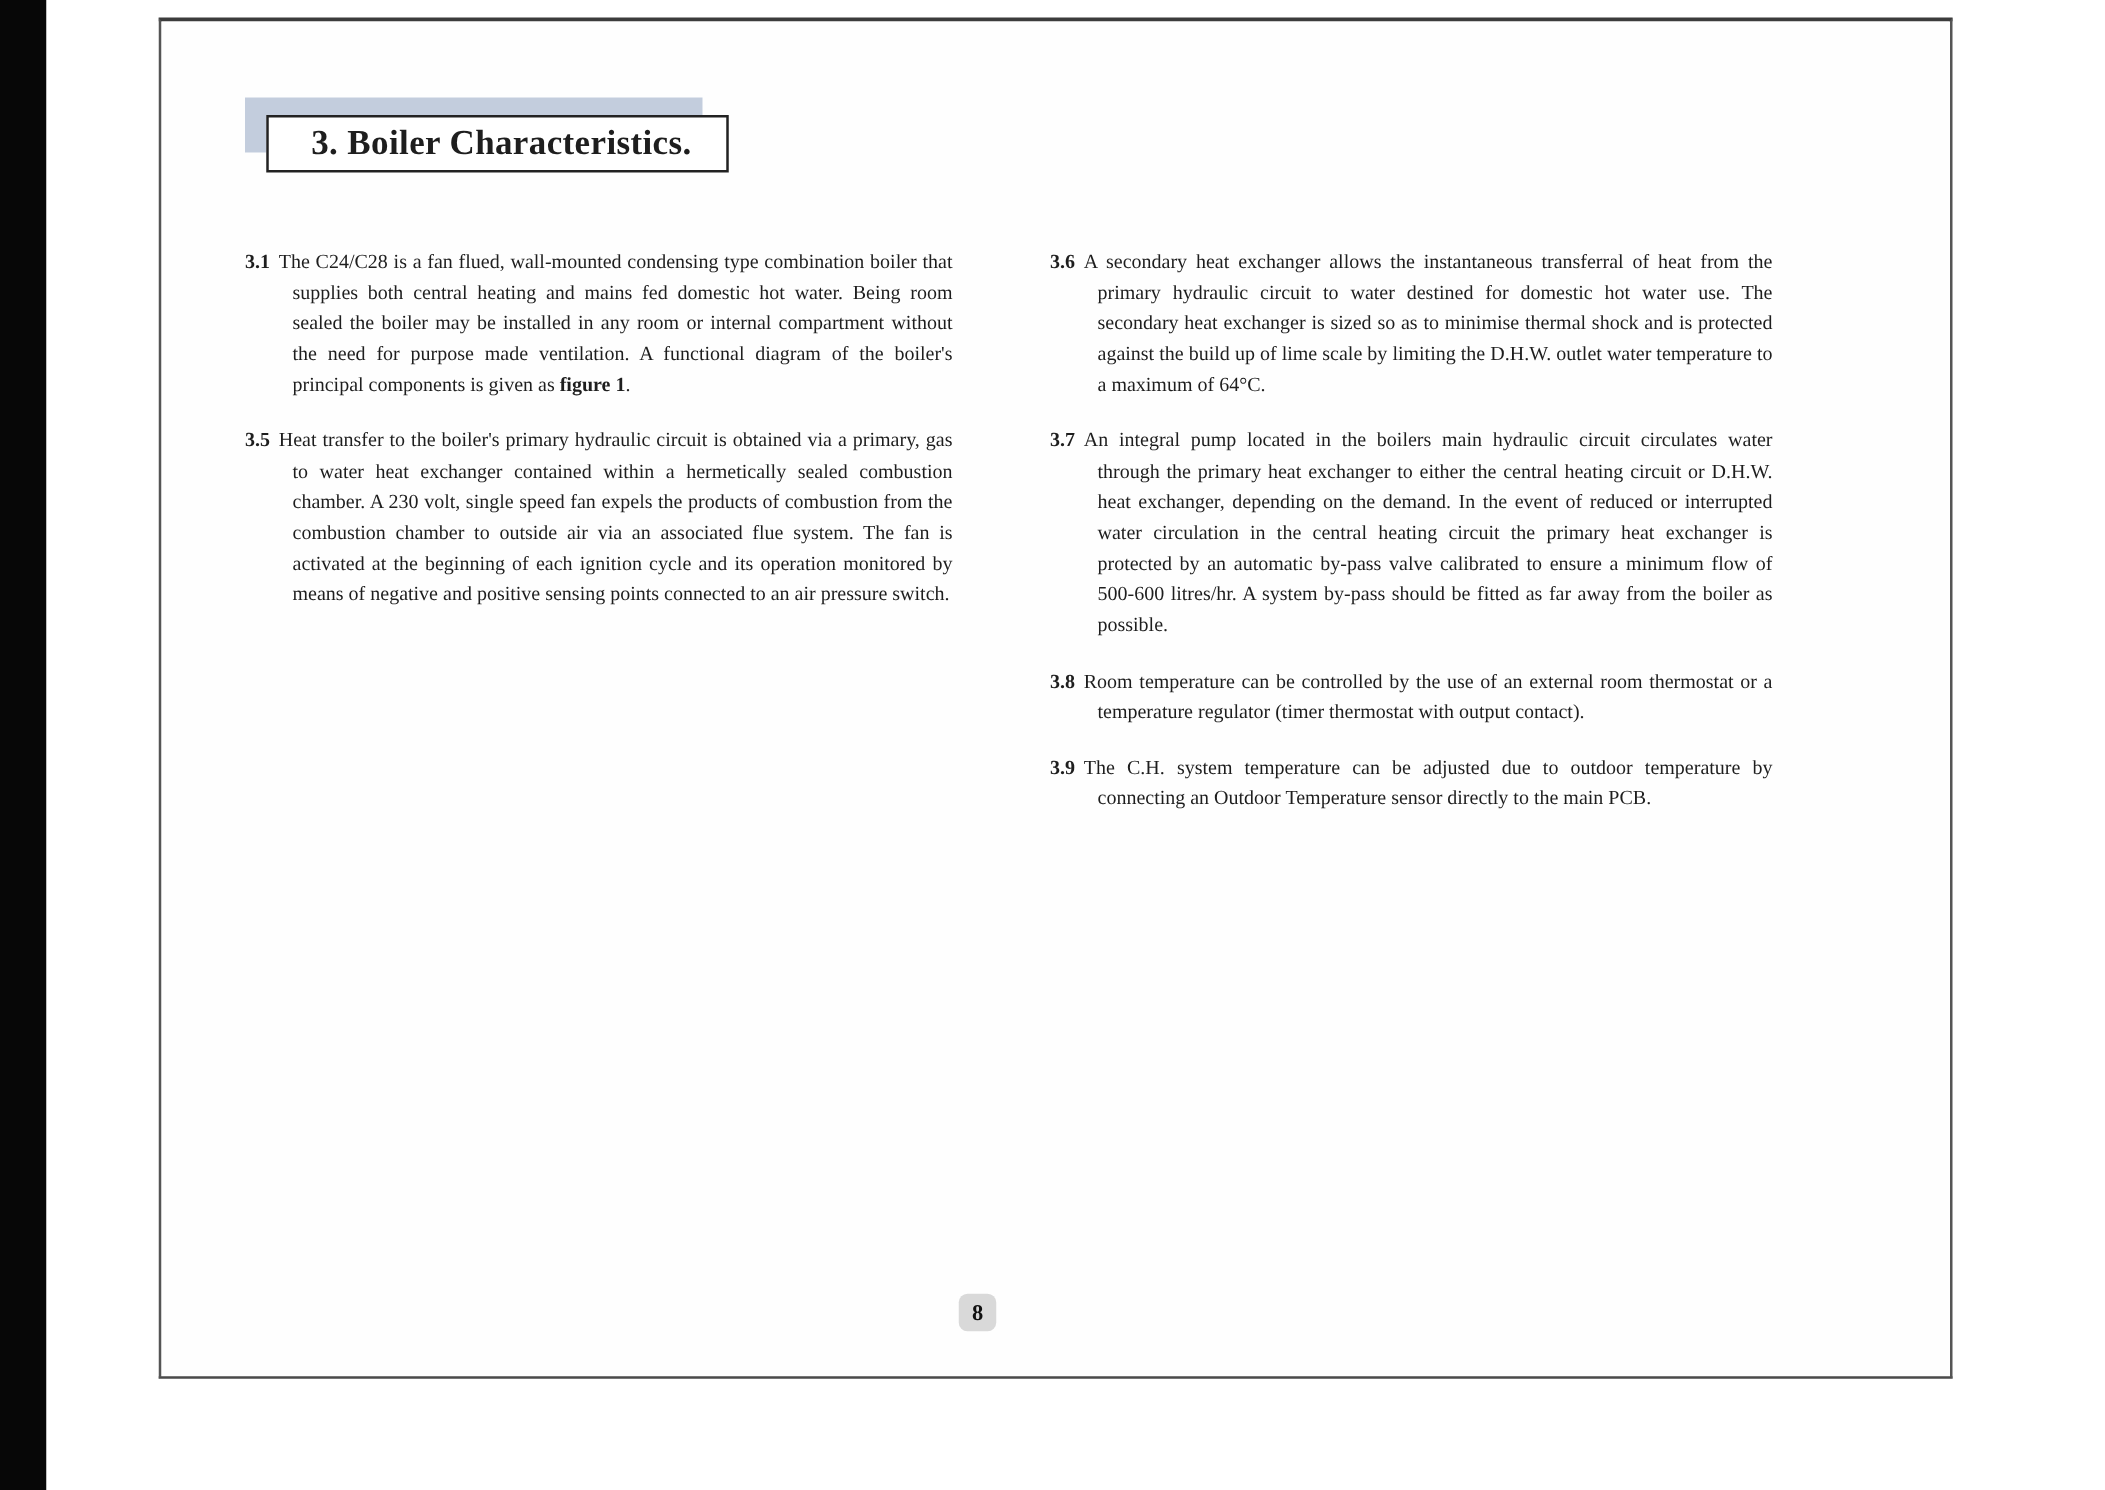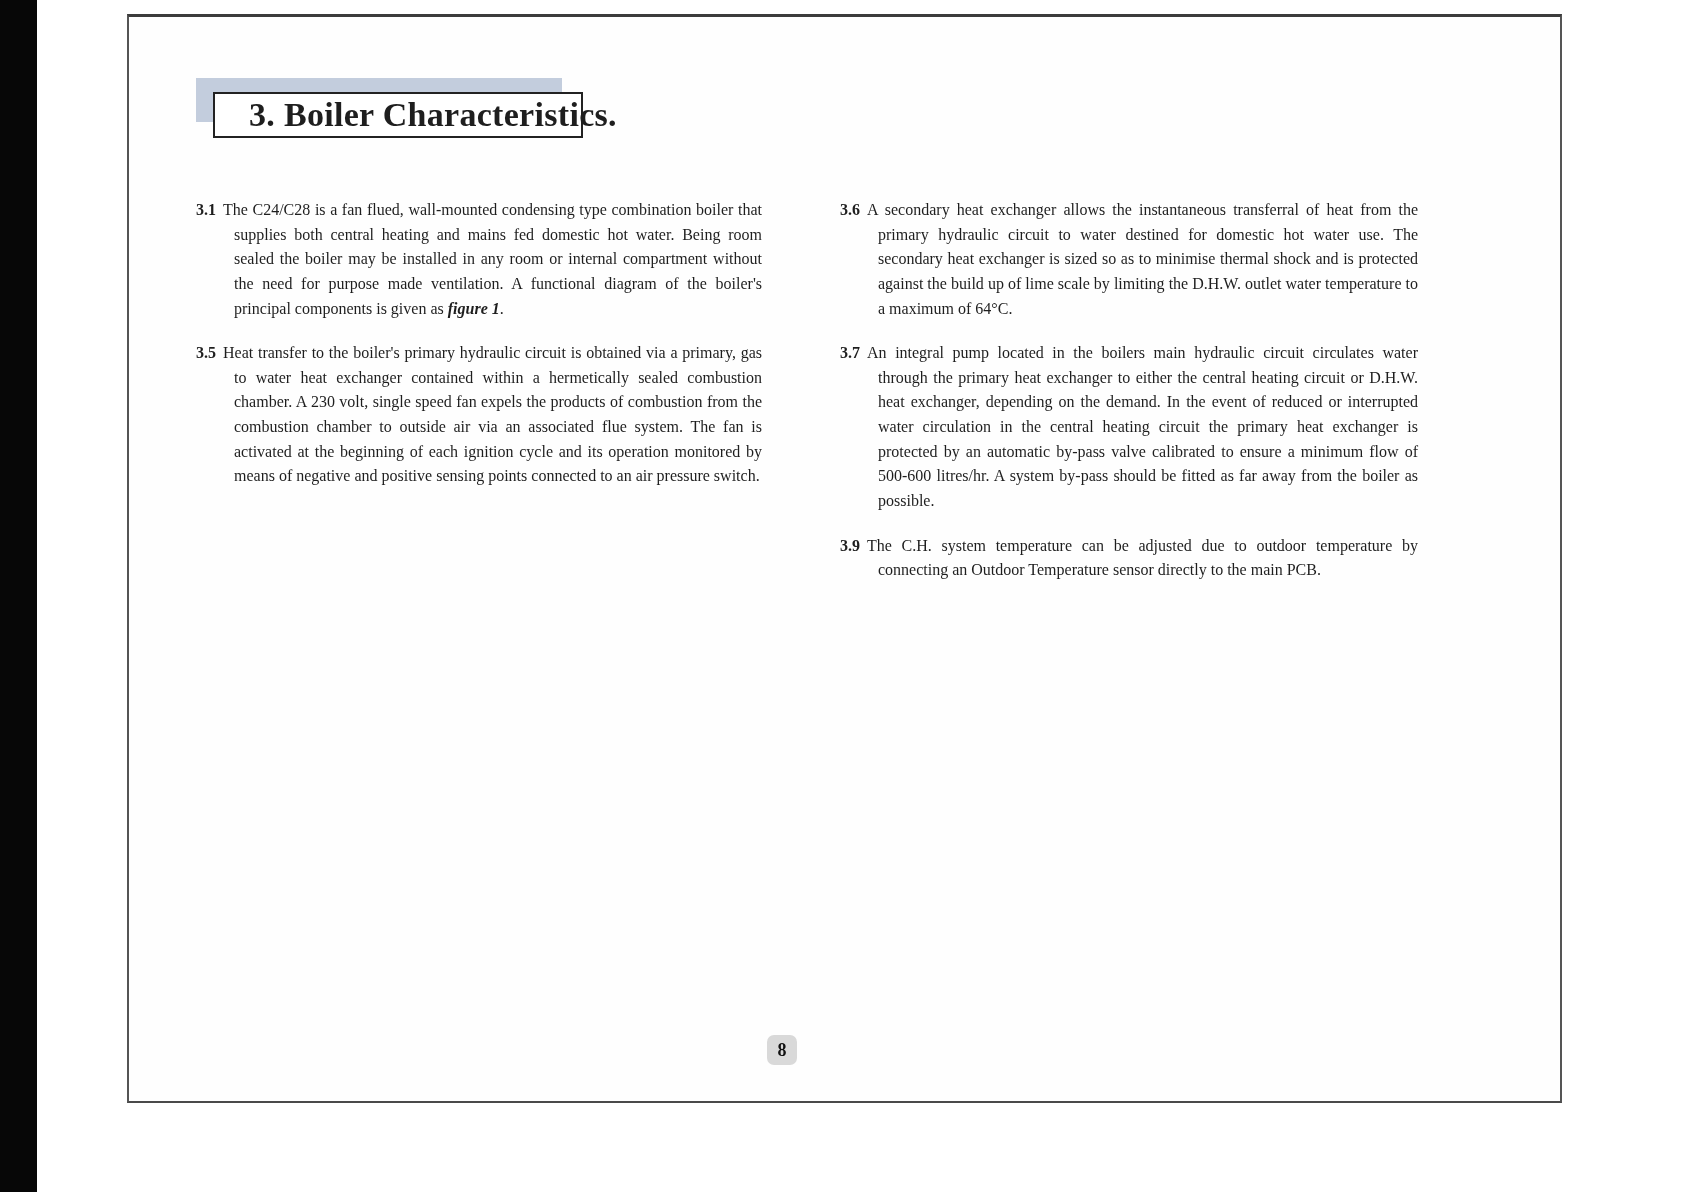--- a/index.html
+++ b/index.html
@@ -42,21 +42,21 @@
     position: absolute;
     left: 17px; top: 14px;
     width: 370px; height: 46px;
     background: #ffffff;
     border: 2px solid #222;
     display: flex;
     align-items: center;
     padding-left: 34px;
   }
   .title-text {
-    font-size: 34px;
+    font-size: 28px;
     font-weight: bold;
     letter-spacing: 0.3px;
     white-space: nowrap;
   }
   .col {
     position: absolute;
     top: 198px;
     font-size: 16px;
     line-height: 1.54;
     text-align: justify;
@@ -67,21 +67,20 @@
     padding-left: 38px;
     text-indent: -38px;
     margin-bottom: 20px;
   }
   .num {
     font-weight: bold;
     margin-right: 7px;
   }
   .emph {
     font-weight: bold;
-    font-style: italic;
   }
   .page-num-badge {
     position: absolute;
     left: 767px; top: 1035px;
     width: 30px; height: 30px;
     background: #d9d9d9;
     border-radius: 7px;
     display: flex;
     align-items: center;
     justify-content: center;
@@ -104,18 +103,19 @@
 </div>
 
 <div class="col col-left">
   <p class="section"><b class="num">3.1</b><span>The C24/C28 is a fan flued, wall-mounted condensing type combination boiler that supplies both central heating and mains fed domestic hot water. Being room sealed the boiler may be installed in any room or internal compartment without the need for purpose made ventilation. A functional diagram of the boiler's principal components is given as </span><span class="emph">figure 1</span><span>.</span></p>
   <p class="section"><b class="num">3.5</b><span>Heat transfer to the boiler's primary hydraulic circuit is obtained via a primary, gas to water heat exchanger contained within a hermetically sealed combustion chamber. A 230 volt, single speed fan expels the products of combustion from the combustion chamber to outside air via an associated flue system. The fan is activated at the beginning of each ignition cycle and its operation monitored by means of negative and positive sensing points connected to an air pressure switch.</span></p>
 </div>
 
 <div class="col col-right">
   <p class="section"><b class="num">3.6</b><span>A secondary heat exchanger allows the instantaneous transferral of heat from the primary hydraulic circuit to water destined for domestic hot water use. The secondary heat exchanger is sized so as to minimise thermal shock and is protected against the build up of lime scale by limiting the D.H.W. outlet water temperature to a maximum of 64°C.</span></p>
   <p class="section"><b class="num">3.7</b><span>An integral pump located in the boilers main hydraulic circuit circulates water through the primary heat exchanger to either the central heating circuit or D.H.W. heat exchanger, depending on the demand. In the event of reduced or interrupted water circulation in the central heating circuit the primary heat exchanger is protected by an automatic by-pass valve calibrated to ensure a minimum flow of 500-600 litres/hr. A system by-pass should be fitted as far away from the boiler as possible.</span></p>
+  <p class="section"><b class="num">3.8</b><span>Room temperature can be controlled by the use of an external room thermostat or a temperature regulator (timer thermostat with output contact).</span></p>
   <p class="section"><b class="num">3.9</b><span>The C.H. system temperature can be adjusted due to outdoor temperature by connecting an Outdoor Temperature sensor directly to the main PCB.</span></p>
 </div>
 
 <div class="page-num-badge">
   <span>8</span>
 </div>
 
 </body></html>

